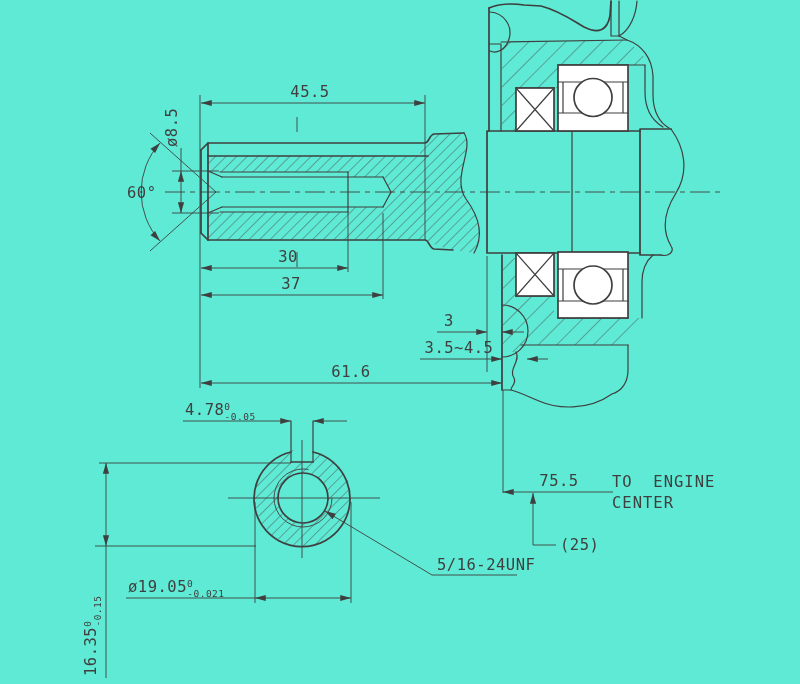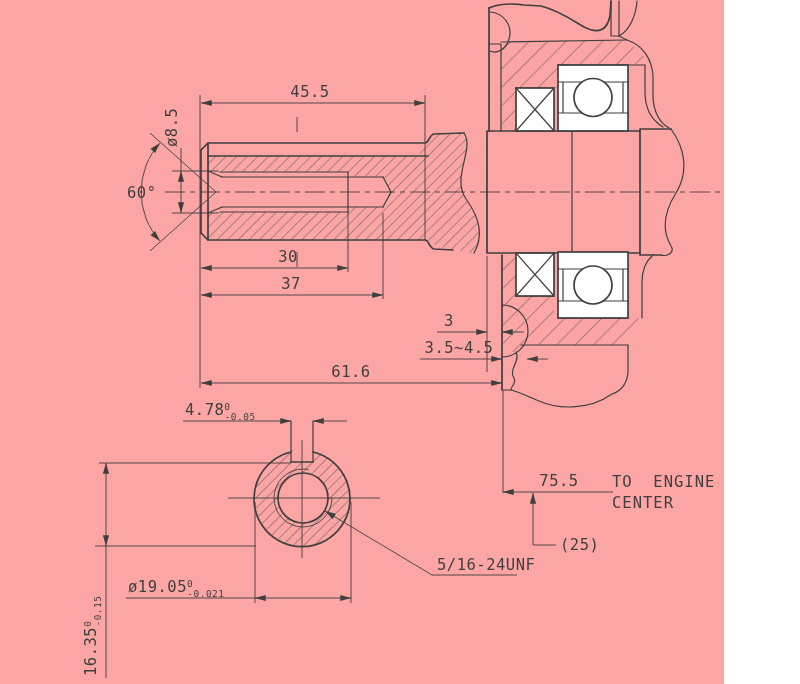--- a/index.html
+++ b/index.html
@@ -1,16 +1,16 @@
 <!DOCTYPE html>
 <html><head>
 <meta charset="utf-8">
 <style>
   html,body{margin:0;padding:0;background:#ffffff;}
-  .stage{width:724px;height:684px;background:#fca5a5;position:relative;overflow:hidden;}
+  .stage{width:800px;height:684px;background:#5eead4;position:relative;overflow:hidden;}
   svg text{font-family:"DejaVu Sans Mono","Liberation Mono",monospace;fill:#3f3f3f;}
   .dim{font-size:15.5px;letter-spacing:0.5px;}
   .tol{font-size:9.5px;}
   .note{font-size:15.5px;letter-spacing:1px;}
   .part{stroke:#3f3f3f;stroke-width:1.7;fill:none;stroke-linecap:round;}
   .part2{stroke:#3f3f3f;stroke-width:1.2;fill:none;stroke-linecap:round;}
   .thin{stroke:#3f3f3f;stroke-width:0.9;fill:none;}
   .cl{stroke:#3f3f3f;stroke-width:0.9;fill:none;stroke-dasharray:20 5 5 5;}
   .white{fill:#ffffff;}
 </style>

